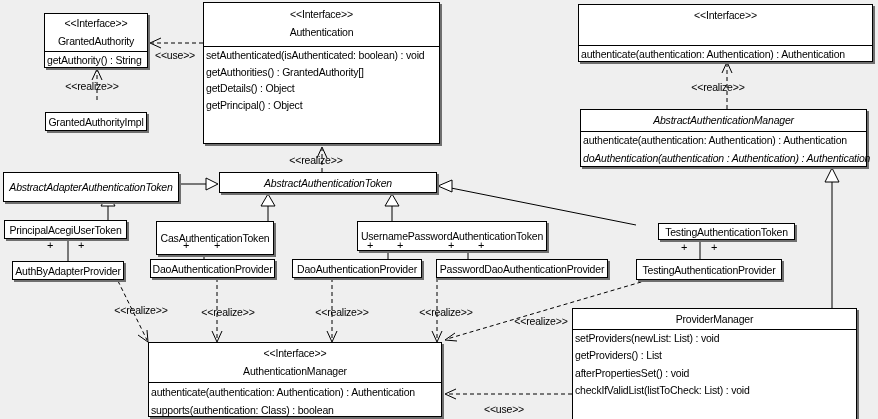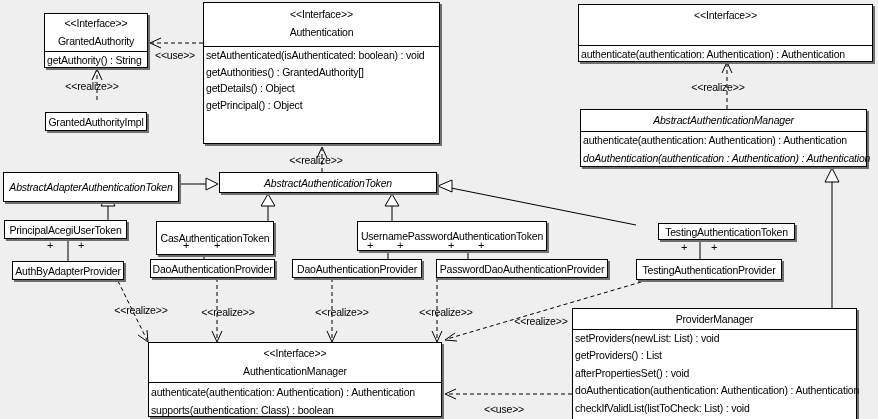--- a/index.html
+++ b/index.html
@@ -225,21 +225,20 @@
   </div>
 
   <div class="box" style="left:572px;top:308px;width:285px;height:130px">
     <div class="title" style="height:20px">
       <div class="cname" style="line-height:20px">ProviderManager</div>
     </div>
     <div class="methods" style="line-height:17.4px">
       <div class="m">setProviders(newList: List) : void</div>
       <div class="m">getProviders() : List</div>
       <div class="m">afterPropertiesSet() : void</div>
-      <div class="m">doAuthentication(authentication: Authentication) : Authentication</div>
       <div class="m">checkIfValidList(listToCheck: List) : void</div>
     </div>
   </div>
 
   <div class="elabel" style="left:175px;top:55px">&lt;&lt;use&gt;&gt;</div>
   <div class="elabel" style="left:92px;top:86px">&lt;&lt;realize&gt;&gt;</div>
   <div class="elabel" style="left:316px;top:160px">&lt;&lt;realize&gt;&gt;</div>
   <div class="elabel" style="left:718px;top:87px">&lt;&lt;realize&gt;&gt;</div>
   <div class="elabel" style="left:141px;top:310px">&lt;&lt;realize&gt;&gt;</div>
   <div class="elabel" style="left:228px;top:312px">&lt;&lt;realize&gt;&gt;</div>

